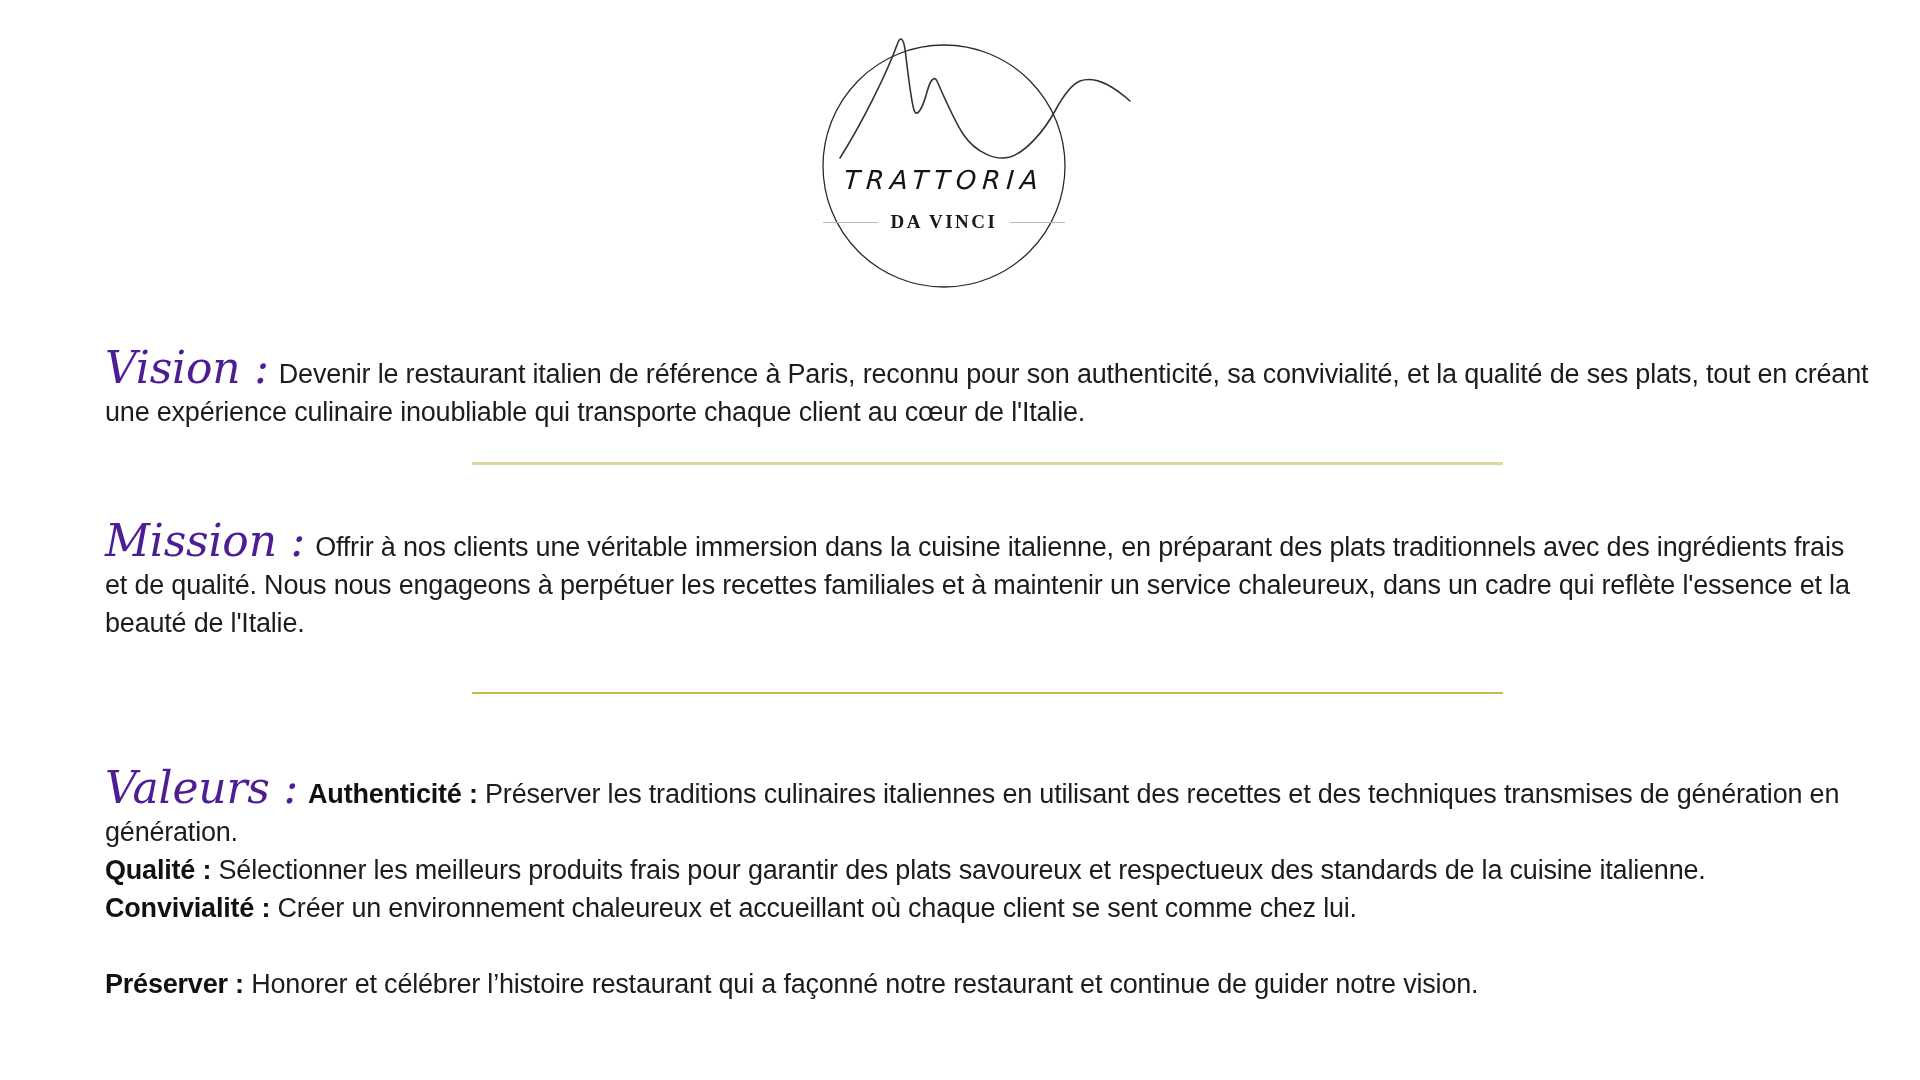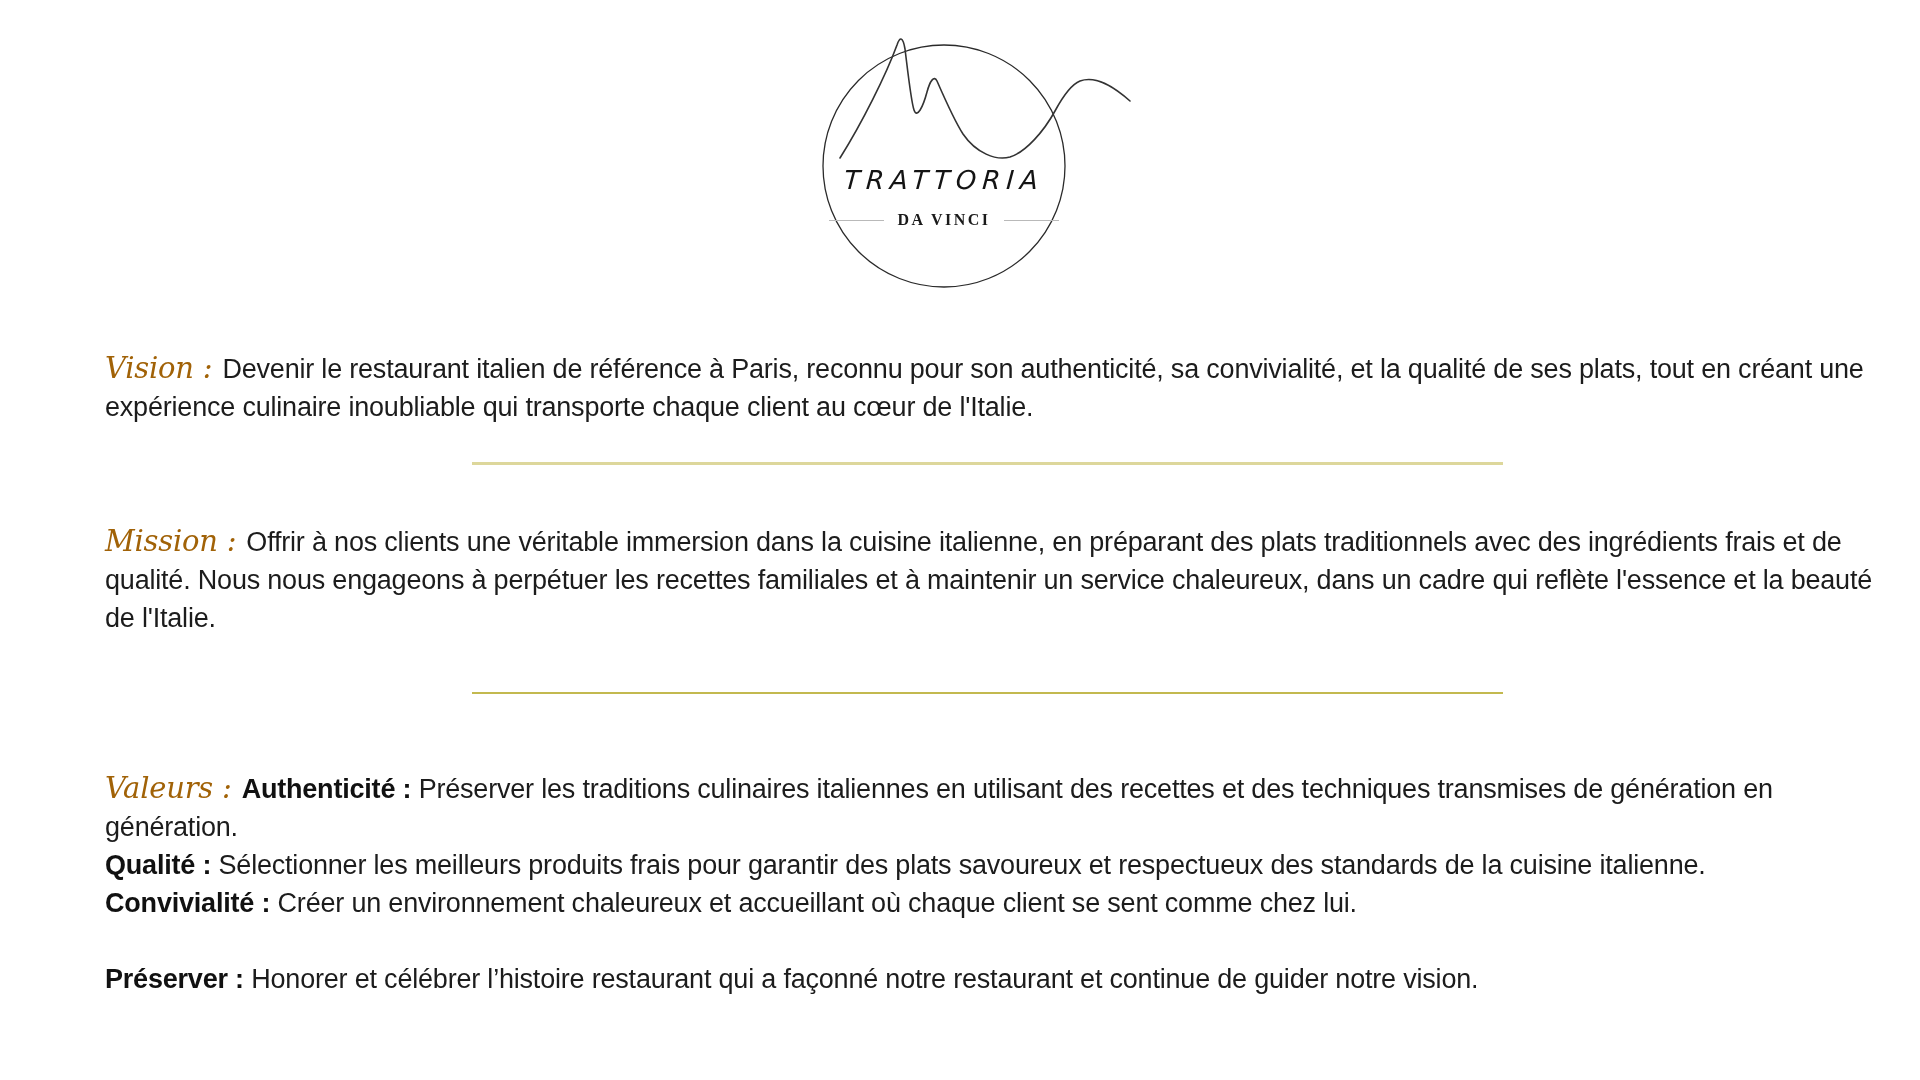--- a/index.html
+++ b/index.html
@@ -16,36 +16,36 @@
     font-style: italic;
     font-size: 26px; letter-spacing: 6px; color: #141414;
     transform: skewX(-4deg);
   }
   .logo-subtitle-row {
     position: absolute; top: 196px; left: 0; width: 288px;
     display: flex; align-items: center; justify-content: center; gap: 13px;
   }
   .logo-subtitle {
     font-family: "Liberation Serif", serif;
-    font-weight: 600; font-size: 16px; letter-spacing: 2.5px; color: #1a1a1a;
+    font-weight: 600; font-size: 19px; letter-spacing: 2.5px; color: #1a1a1a;
     white-space: nowrap;
   }
   .subtitle-rule { width: 55px; height: 1px; background: #b9b9b9; }
 
   
   .section {
     position: absolute; left: 105px; width: 1768px;
     font-size: 27px; line-height: 38px; color: #1c1c1c;
     letter-spacing: -0.2px;
   }
   .section-heading {
     font-family: "DejaVu Serif", serif;
     font-style: italic;
-    font-size: 29px; line-height: 38px;
-    color: #a16207;
+    font-size: 44px; line-height: 38px;
+    color: #4c1d95;
     padding-right: 10px;
   }
   .value-label { font-weight: bold; color: #111; margin-top: 37px; }
   .divider { position: absolute; left: 472px; width: 1031px; }
   .divider-1 { top: 462px; height: 3px; background: #ddd79b; }
   .divider-2 { top: 692px; height: 2px; background: #c3b94f; }
   .sec-vision  { top: 349px; }
   .sec-mission { top: 522px; }
   .sec-valeurs { top: 769px; }
 </style>

